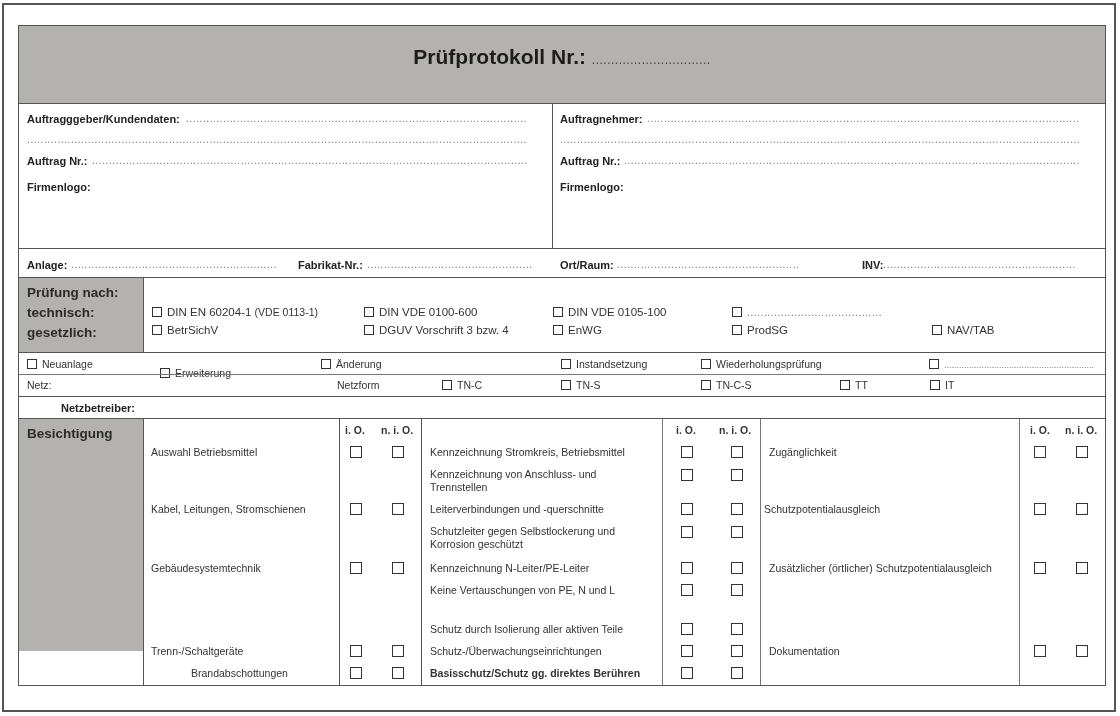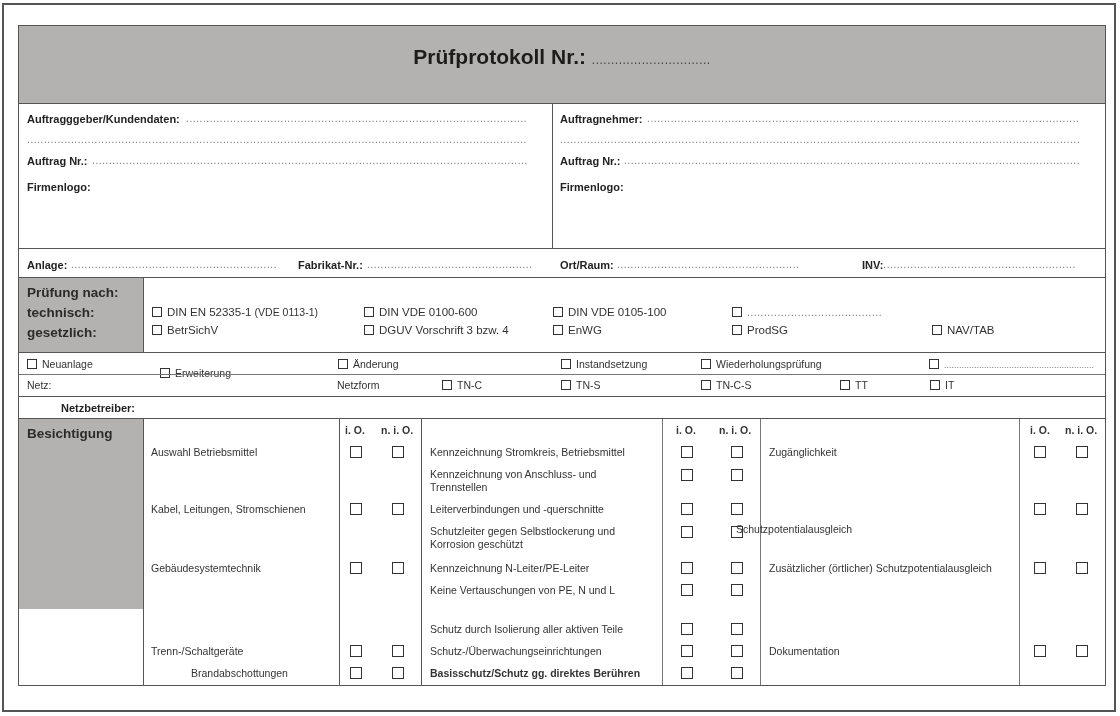--- a/index.html
+++ b/index.html
@@ -68,56 +68,56 @@
 
 <div class="hline" style="left:19px; top:277px; width:1086px;"></div>
 
 <div class="grey-side" style="left:19px; top:278px; width:124px; height:74px;">
   <div class="side-title" style="position:absolute; left:8px; top:5px;">Prüfung nach:</div>
   <div class="side-title" style="position:absolute; left:8px; top:25px;">technisch:</div>
   <div class="side-title" style="position:absolute; left:8px; top:45px;">gesetzlich:</div>
 </div>
 <div class="vline" style="left:143px; top:278px; height:74px;"></div>
 
-<div class="cbl" style="left:152px; top:306px;"><span class="cb"></span><span>DIN EN 52335-1</span> <span class="small">(VDE 0113-1)</span></div>
+<div class="cbl" style="left:152px; top:306px;"><span class="cb"></span><span>DIN EN 60204-1</span> <span class="small">(VDE 0113-1)</span></div>
 <div class="cbl" style="left:364px; top:306px;text-align:right;"><span class="cb"></span><span>DIN VDE 0100-600</span></div>
 <div class="cbl" style="left:553px; top:306px;"><span class="cb"></span><span>DIN VDE 0105-100</span></div>
 <div class="cbl" style="left:732px; top:306px;"><span class="cb"></span><span class="dots" style="font-size:10px;">........................................</span></div>
 
 <div class="cbl" style="left:152px; top:324px;"><span class="cb"></span><span>BetrSichV</span></div>
 <div class="cbl" style="left:364px; top:324px;"><span class="cb"></span><span>DGUV Vorschrift 3 bzw. 4</span></div>
 <div class="cbl" style="left:553px; top:324px;"><span class="cb"></span><span>EnWG</span></div>
 <div class="cbl" style="left:732px; top:324px;"><span class="cb"></span><span>ProdSG</span></div>
 <div class="cbl" style="left:932px; top:324px;"><span class="cb"></span><span>NAV/TAB</span></div>
 
 <div class="hline" style="left:19px; top:352px; width:1086px;"></div>
 
 <div class="cbl small" style="left:27px; top:358px;"><span class="cb"></span><span>Neuanlage</span></div>
 <div class="cbl small" style="left:160px; top:367px;"><span class="cb"></span><span>Erweiterung</span></div>
-<div class="cbl small" style="left:338px; top:358px;"><span class="cb"></span><span>Änderung</span></div>
+<div class="cbl small" style="left:321px; top:358px;"><span class="cb"></span><span>Änderung</span></div>
 <div class="cbl small" style="left:561px; top:358px;"><span class="cb"></span><span>Instandsetzung</span></div>
 <div class="cbl small" style="left:701px; top:358px;"><span class="cb"></span><span>Wiederholungsprüfung</span></div>
 <div class="cbl small" style="left:929px; top:358px;"><span class="cb"></span><span class="dots" style="font-size:9px; letter-spacing:0;">............................................................</span></div>
 
 <div class="hline thin" style="left:19px; top:374px; width:1086px;"></div>
 
 <div class="abs small" style="left:27px; top:379px; color:#333;">Netz:</div>
 <div class="abs small" style="left:337px; top:379px; color:#333;">Netzform</div>
 <div class="cbl small" style="left:442px; top:379px;"><span class="cb"></span><span>TN-C</span></div>
 <div class="cbl small" style="left:561px; top:379px;"><span class="cb"></span><span>TN-S</span></div>
 <div class="cbl small" style="left:701px; top:379px;"><span class="cb"></span><span>TN-C-S</span></div>
 <div class="cbl small" style="left:840px; top:379px;"><span class="cb"></span><span>TT</span></div>
 <div class="cbl small" style="left:930px; top:379px;"><span class="cb"></span><span>IT</span></div>
 
 <div class="hline" style="left:19px; top:396px; width:1086px;"></div>
 
 <div class="abs lbl-b" style="left:27px; top:402px;padding-left:34px;">Netzbetreiber:</div>
 <div class="hline" style="left:19px; top:418px; width:1086px;"></div>
 
-<div class="grey-side" style="left:19px; top:419px; width:124px; height:190px;">
+<div class="grey-side" style="left:19px; top:419px; width:124px; height:232px;">
   <div class="side-title" style="position:absolute; left:8px; top:5px;">Besichtigung</div>
 </div>
 <div class="vline" style="left:143px; top:419px; height:266px;"></div>
 <div class="vline" style="left:339px; top:419px; height:266px;"></div>
 <div class="vline" style="left:421px; top:419px; height:266px;"></div>
 <div class="vline thin" style="left:662px; top:419px; height:266px;"></div>
 <div class="vline thin" style="left:760px; top:419px; height:266px;"></div>
 <div class="vline thin" style="left:1019px; top:419px; height:266px;"></div>
 
 <div class="hdr" style="left:345px; top:424px;">i. O.</div>
@@ -180,21 +180,21 @@
 <div class="box" style="left:731px; top:645px;"></div>
 
 <div class="item" style="left:430px; top:667px; width:225px;font-weight:bold;">Basisschutz/Schutz gg. direktes Berühren</div>
 <div class="box" style="left:681px; top:667px;"></div>
 <div class="box" style="left:731px; top:667px;"></div>
 
 <div class="item" style="left:769px; top:446px;">Zugänglichkeit</div>
 <div class="box" style="left:1034px; top:446px;"></div>
 <div class="box" style="left:1076px; top:446px;"></div>
 
-<div class="item" style="left:736px; top:503px;margin-top:20px;">Schutzpotentialausgleich</div>
+<div class="item" style="left:764px; top:503px;">Schutzpotentialausgleich</div>
 <div class="box" style="left:1034px; top:503px;"></div>
 <div class="box" style="left:1076px; top:503px;"></div>
 
 <div class="item" style="left:769px; top:562px; white-space:nowrap;">Zusätzlicher (örtlicher) Schutzpotentialausgleich</div>
 <div class="box" style="left:1034px; top:562px;"></div>
 <div class="box" style="left:1076px; top:562px;"></div>
 
 <div class="item" style="left:769px; top:645px;">Dokumentation</div>
 <div class="box" style="left:1034px; top:645px;"></div>
 <div class="box" style="left:1076px; top:645px;"></div>

